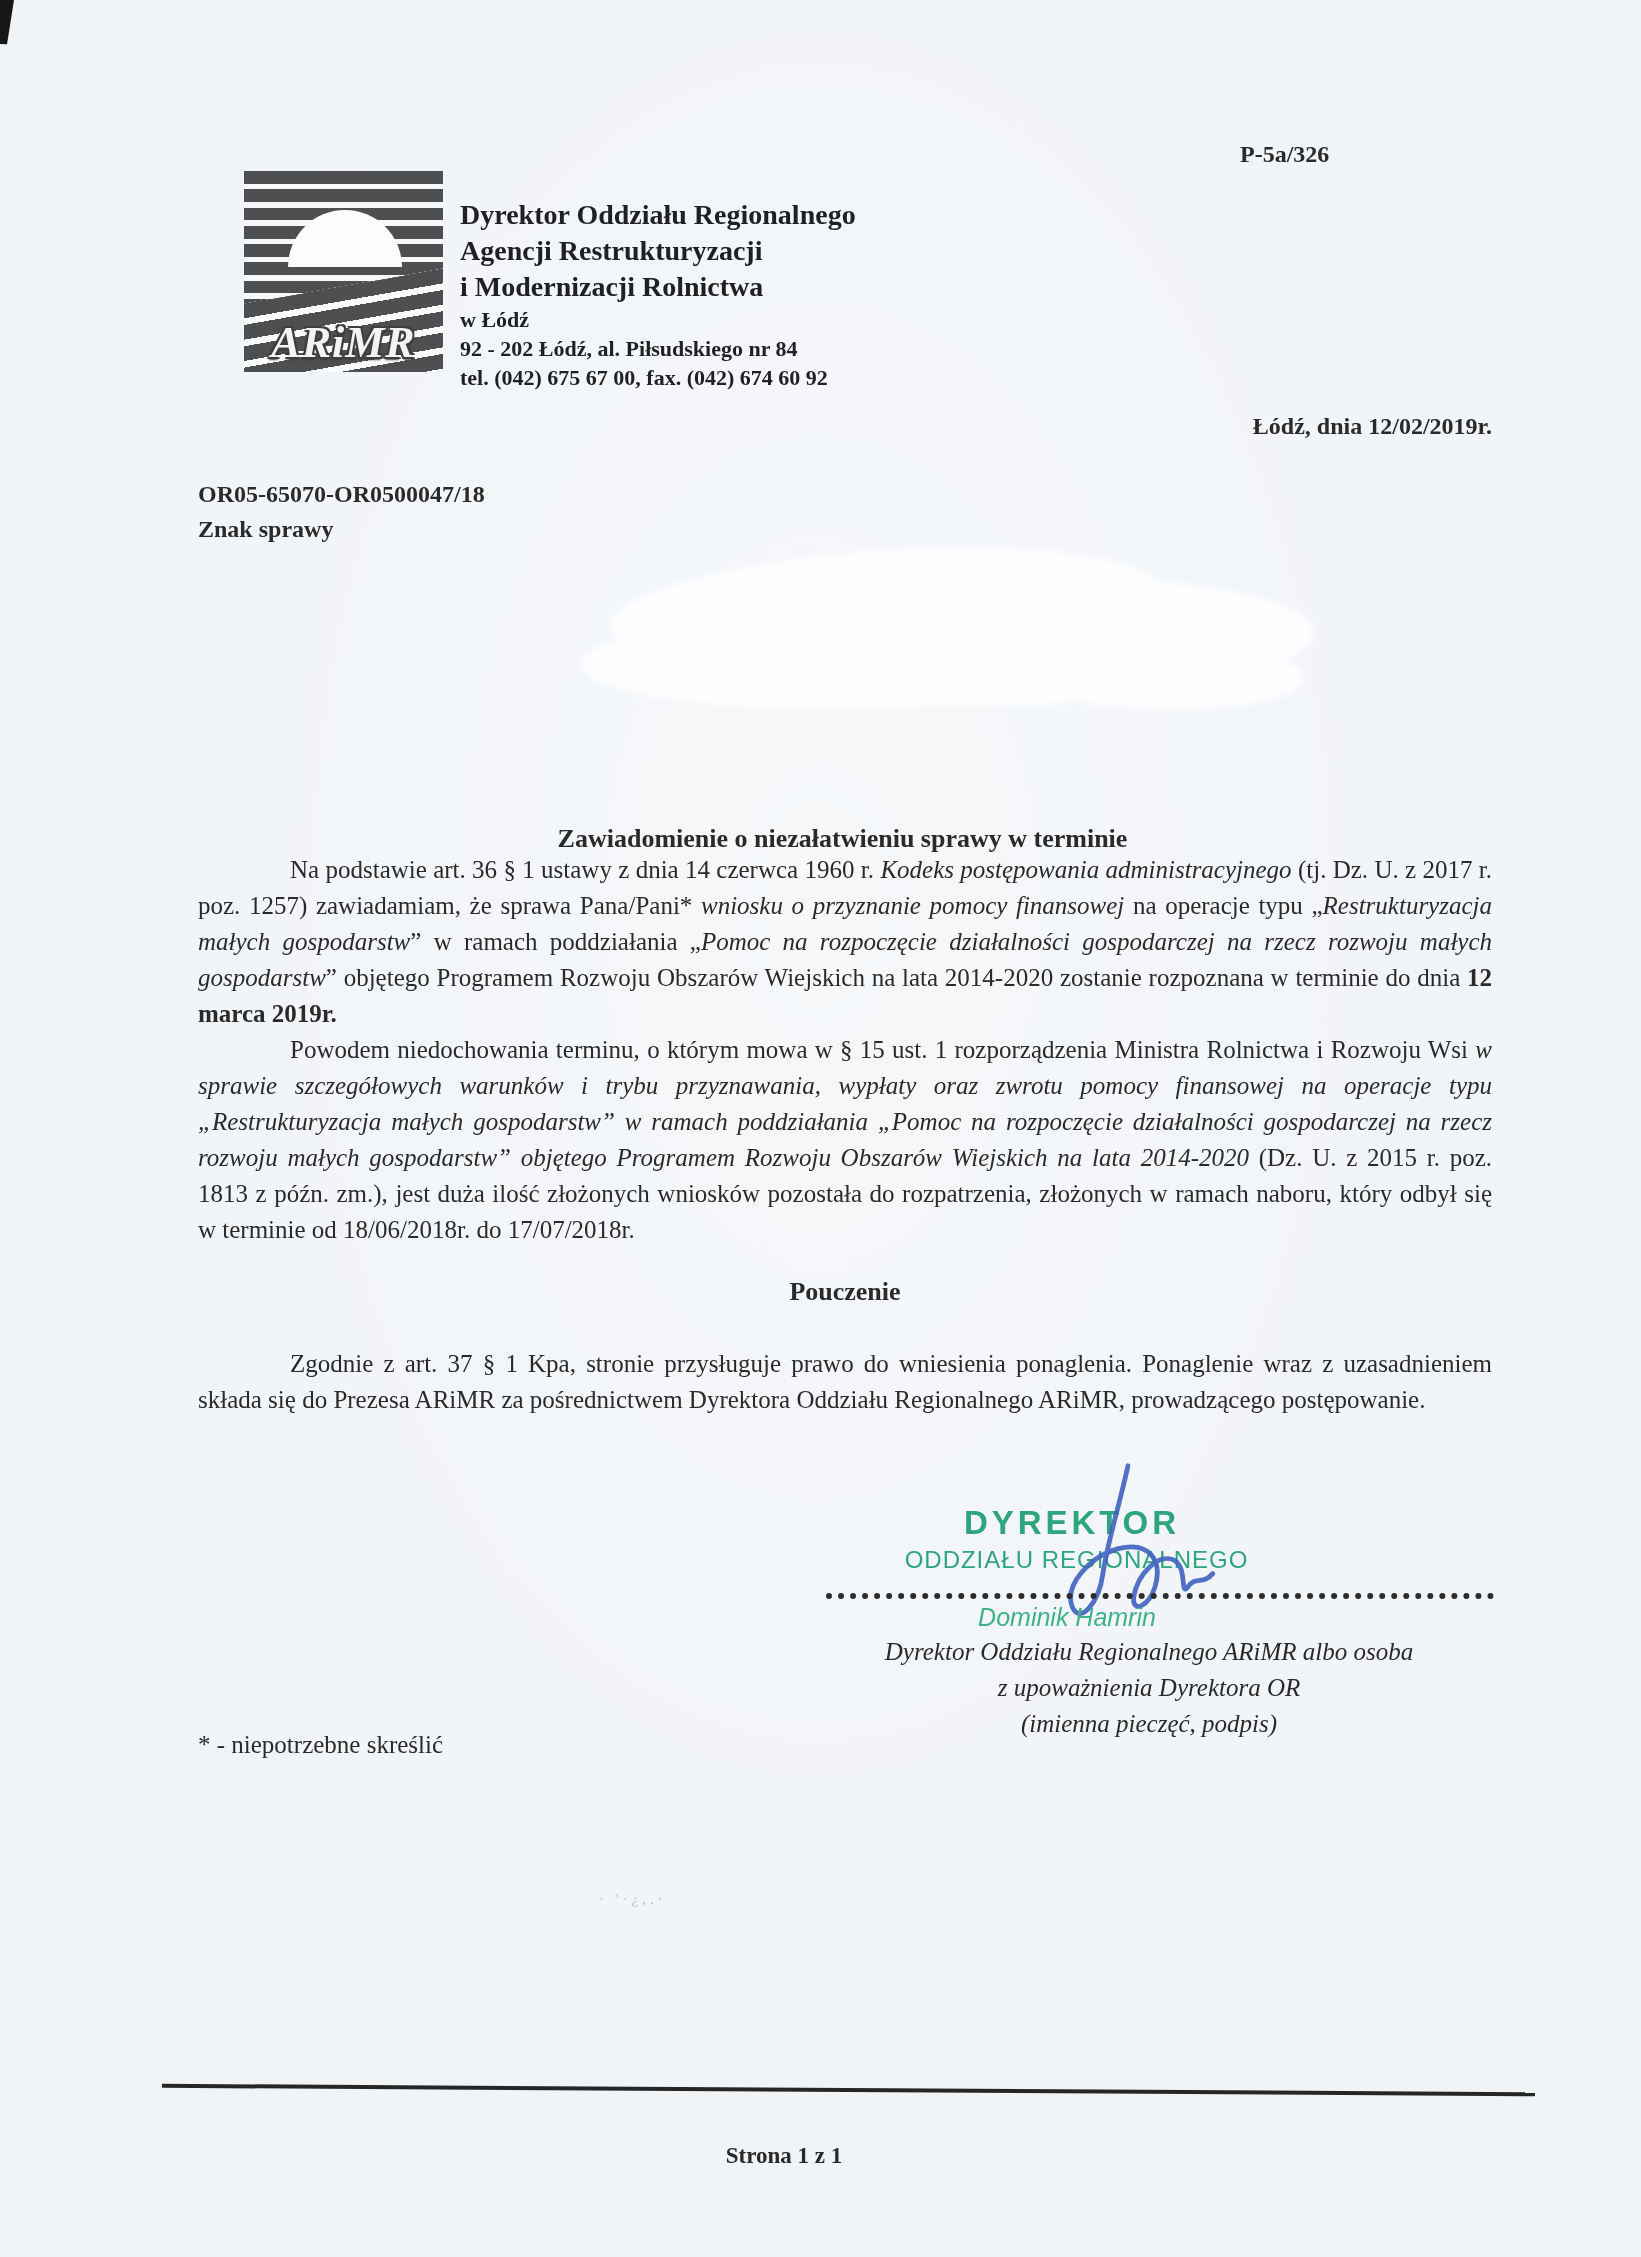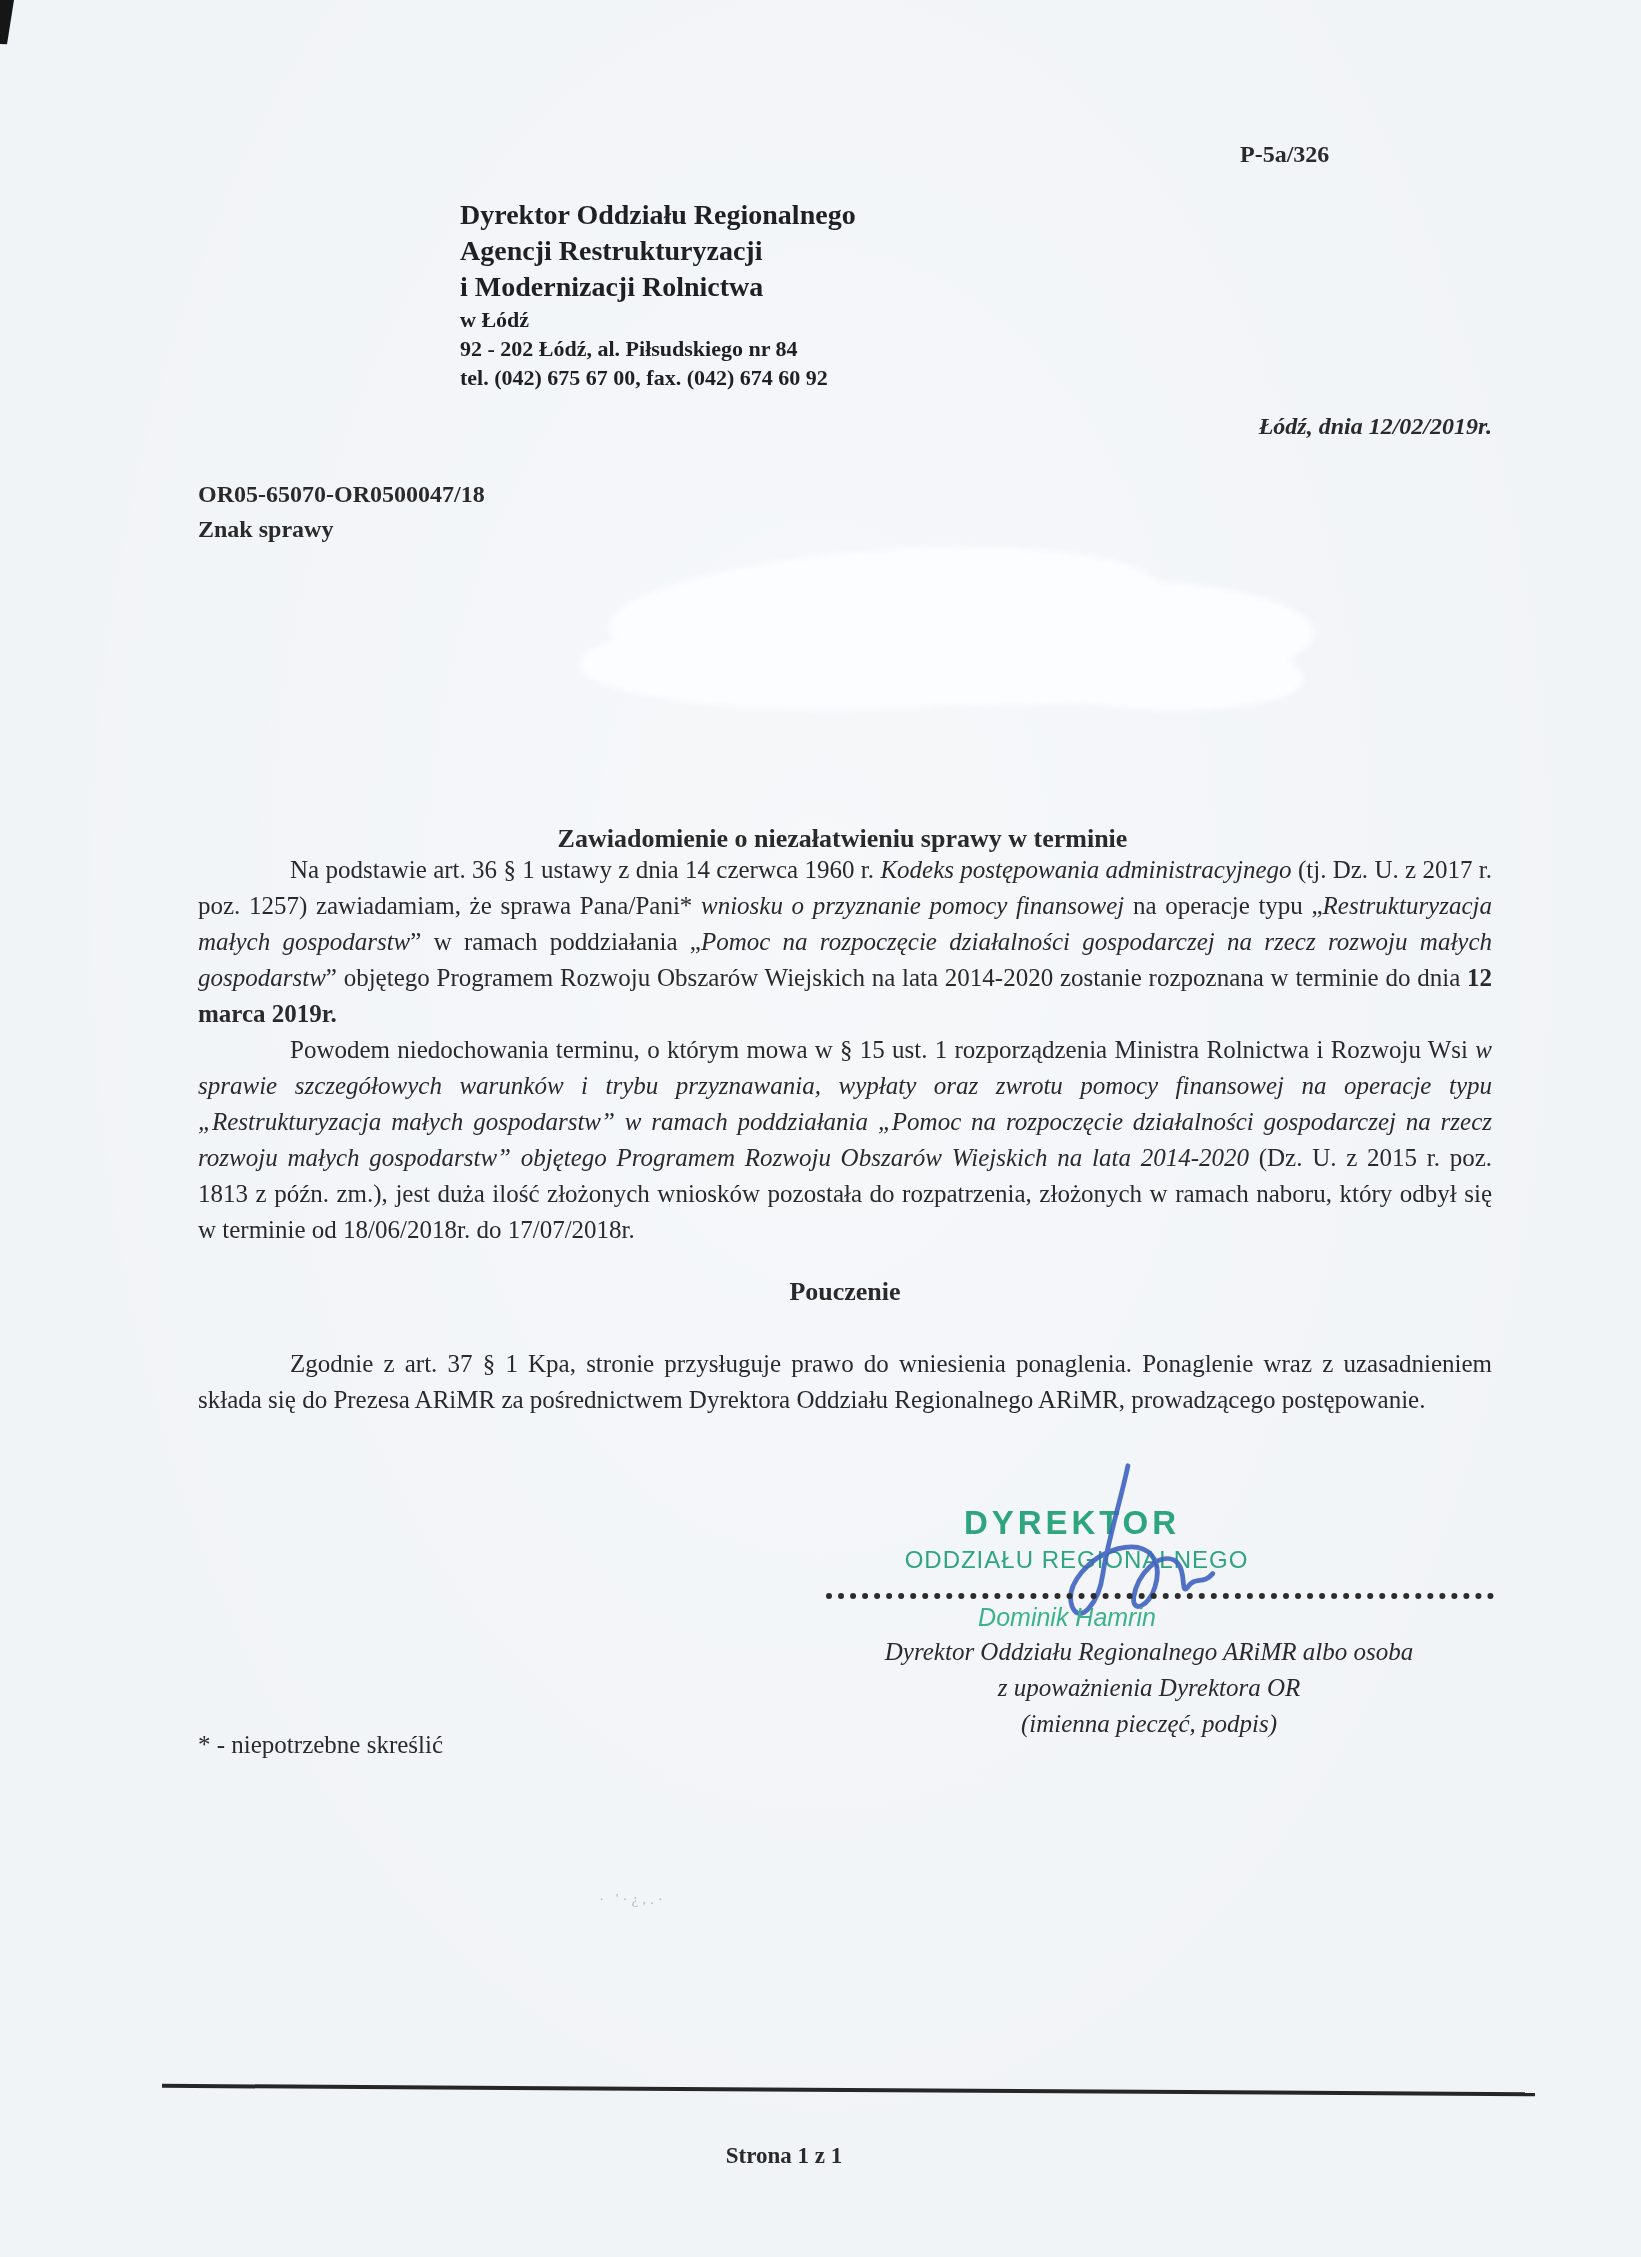--- a/index.html
+++ b/index.html
@@ -39,21 +39,21 @@
     font-style:italic;font-weight:bold;font-size:44px;letter-spacing:1px;
     color:#f2f3f4;
     text-shadow:1.9px 1.9px 0 #3c3e3f,-1.9px -1.9px 0 #3c3e3f,1.9px -1.9px 0 #3c3e3f,-1.9px 1.9px 0 #3c3e3f,0 2.9px 1.9px #3c3e3f;
   }
   
   .sender{position:absolute;left:460px;top:182px;font-weight:bold;color:#1f2022;margin-top:15px;}
   .sender .big{font-size:28px;line-height:36px;}
   .sender .small{font-size:22px;line-height:29px;}
   
   .ref-code{position:absolute;left:1240px;top:141px;font-weight:bold;font-size:24px;}
-  .place-date{position:absolute;left:966px;top:413px;width:526px;text-align:right;font-weight:bold;font-size:24px;font-style:italic;}
+  .place-date{position:absolute;left:966px;top:413px;width:526px;text-align:right;font-weight:bold;font-size:24px;}
   .case-block{position:absolute;left:198px;top:477px;font-weight:bold;font-size:24px;line-height:35px;}
   
   .redaction{position:absolute;left:570px;top:526px;width:763px;height:208px;filter:blur(3.9px);}
   .redaction .blob{position:absolute;background:#fcfdff;border-radius:50%;}
   .blob.b1{left:39px;top:24px;width:550px;height:116px;transform:rotate(-4deg);}
   .blob.b2{left:174px;top:53px;width:570px;height:126px;transform:rotate(-2deg);}
   .blob.b3{left:9.7px;top:92px;width:502px;height:92px;}
   .blob.b4{left:415px;top:106px;width:319px;height:77px;transform:rotate(3deg);}
   
   .doc-title{
@@ -98,20 +98,26 @@
   .footer-code{position:absolute;left:446px;top:2107px;width:676px;text-align:center;font-weight:bold;font-size:23px;}
   .footer-page{position:absolute;left:446px;top:2143px;width:676px;text-align:center;font-weight:bold;font-size:23px;}
 </style>
 </head>
 <body>
 
 <div class="page">
 
   <div class="corner-mark"></div>
 
+  <div class="logo">
+    <div class="logo-stripes"></div>
+    <div class="logo-sun"></div>
+    <div class="logo-furrows"></div>
+    <div class="logo-acronym">ARiMR</div>
+  </div>
 
   <div class="sender">
     <div class="big">Dyrektor Oddziału Regionalnego</div>
     <div class="big">Agencji Restrukturyzacji</div>
     <div class="big">i Modernizacji Rolnictwa</div>
     <div class="small">w Łódź</div>
     <div class="small">92 - 202 Łódź, al. Piłsudskiego nr 84</div>
     <div class="small">tel. (042) 675 67 00, fax. (042) 674 60 92</div>
   </div>
 

